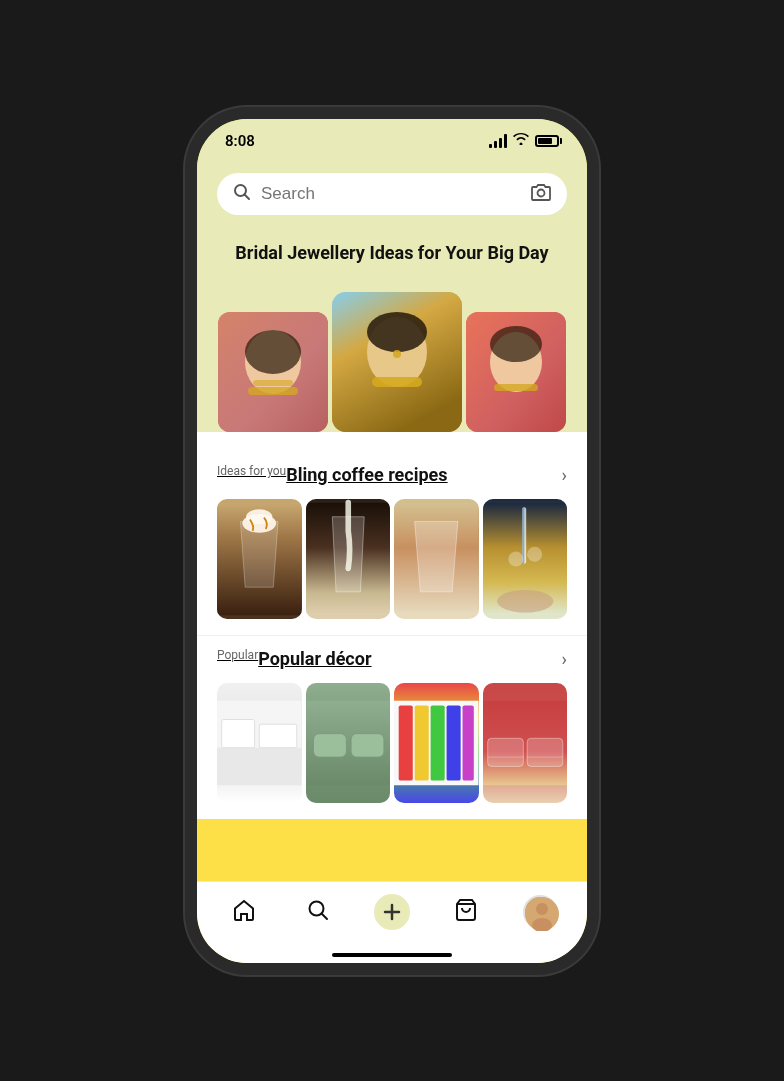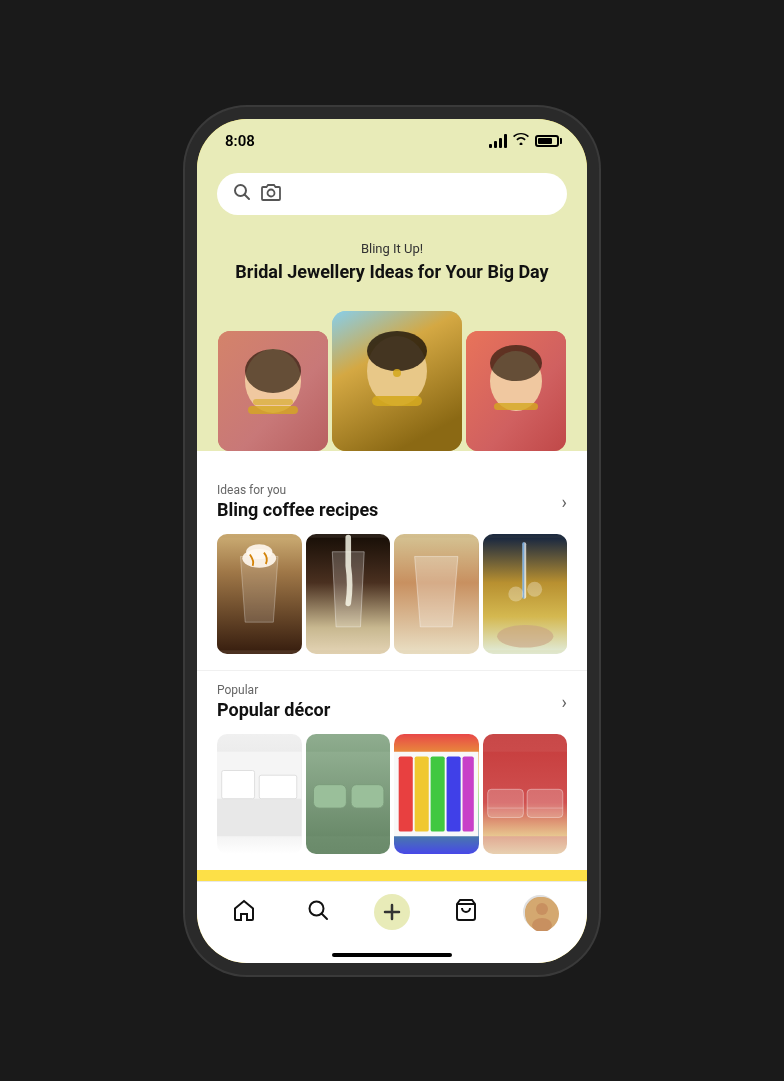--- a/index.html
+++ b/index.html
@@ -310,21 +310,22 @@
       border-radius: 50%;
       display: flex;
       align-items: center;
       justify-content: center;
       font-size: 20px;
       color: #333;
     }
 
     .section-label-wrap {
       display: flex;
-      flex-direction: column;
+      flex-direction: row;
+      text-decoration: underline;
     }
   </style>
 </head>
 <body>
 
 <div class="phone-frame">
 
   <div class="status-bar">
     <span class="status-time">8:08</span>
     <div class="status-icons">
@@ -348,31 +349,31 @@
   </div>
 
   <div class="search-area">
     <div class="search-bar">
       <span class="search-icon-wrap">
         <svg width="18" height="18" viewBox="0 0 18 18" fill="none">
           <circle cx="7.5" cy="7.5" r="5.5" stroke="#555" stroke-width="2"></circle>
           <line x1="11.5" y1="11.5" x2="16" y2="16" stroke="#555" stroke-width="2" stroke-linecap="round"></line>
         </svg>
       </span>
+      <input class="search-input" type="text" placeholder="Search" style="">
       <span class="camera-icon-wrap">
         <svg width="20" height="18" viewBox="0 0 20 18" fill="none">
           <path d="M7 2l-1.5 2H2a1 1 0 00-1 1v11a1 1 0 001 1h16a1 1 0 001-1V5a1 1 0 00-1-1h-3.5L13 2H7z" stroke="#555" stroke-width="1.8" fill="none"></path>
           <circle cx="10" cy="10" r="3.5" stroke="#555" stroke-width="1.8"></circle>
         </svg>
       </span>
     </div>
   </div>
 
   <div class="hero-section">
-    <p class="hero-subtitle">Bling It Up!</p>
     <h1 class="hero-title">Bridal Jewellery Ideas for Your Big Day</h1>
     <div class="hero-images">
       <div class="hero-img-left">
         <div class="img-placeholder bride-left">
           <svg width="110" height="120" viewBox="0 0 110 120">
             <rect width="110" height="120" fill="url(#g1)"></rect>
             <defs>
               <linearGradient id="g1" x1="0" y1="0" x2="1" y2="1">
                 <stop offset="0%" stop-color="#d4836a"></stop>
                 <stop offset="60%" stop-color="#c87878"></stop>

